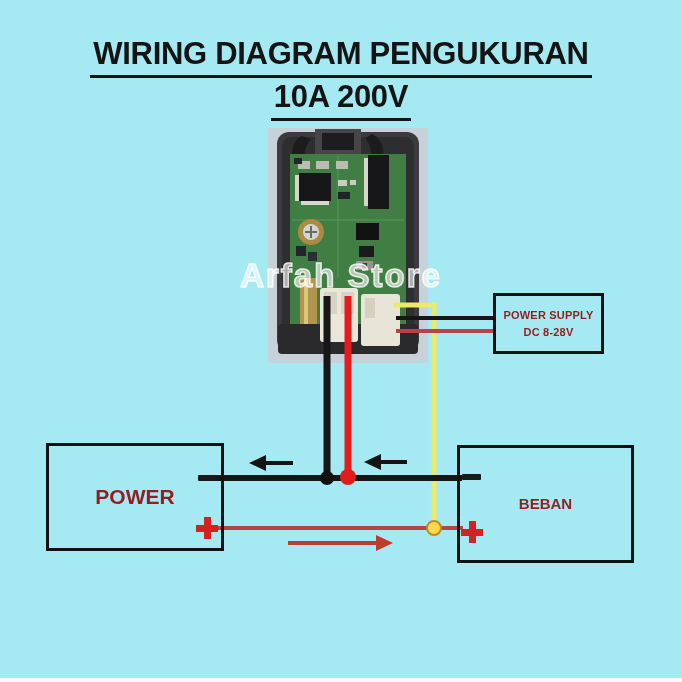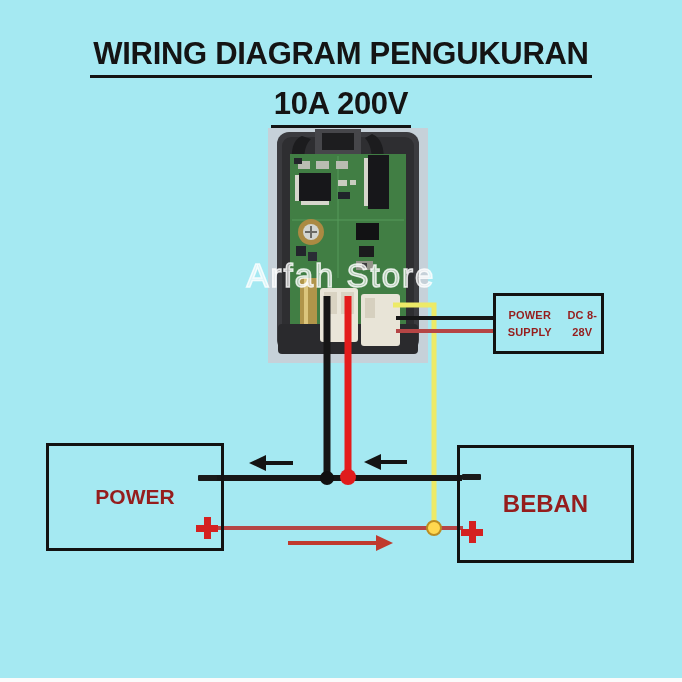--- a/index.html
+++ b/index.html
@@ -5,41 +5,41 @@
   html,body{margin:0;padding:0;}
   body{width:682px;height:682px;position:relative;overflow:hidden;
        font-family:"Liberation Sans", sans-serif;background:#a5e9f2;}
   .abs{position:absolute;box-sizing:border-box;}
 
   
   .title-line{left:0;right:0;text-align:center;z-index:6;color:#141414;}
   .title-line span{display:inline-block;font-weight:bold;font-size:31px;letter-spacing:-0.3px;
        border-bottom:3px solid #141414;padding:0 3px 3px 3px;}
   .t1{top:36px;}
-  .t2{top:86px;}
+  .t2{top:79px;}
 
   
   .watermark{top:257px;left:0;right:0;text-align:center;z-index:2;
-       font-size:33px;font-weight:normal;letter-spacing:2px;
+       font-size:33px;font-weight:bold;letter-spacing:2px;
        color:rgba(255,255,255,0.22);
        -webkit-text-stroke:1.5px rgba(255,255,255,0.8);
        text-shadow:0 0 1px rgba(255,255,255,0.5);}
 
   
   .photo{left:268px;top:128px;width:160px;height:235px;z-index:1;}
 
   
   .wires{left:0;top:0;width:682px;height:682px;z-index:3;pointer-events:none;}
 
   
   .dbox{border:3px solid #121212;background:transparent;z-index:4;
-        display:flex;align-items:center;justify-content:center;
+        display:flex;flex-direction:column;align-items:center;justify-content:center;
         color:#951d1d;font-weight:bold;text-align:center;}
   .box-source{left:46px;top:443px;width:178px;height:108px;font-size:21px;line-height:1.45;}
-  .box-load{left:457px;top:445px;width:177px;height:118px;font-size:24px;line-height:1.45;align-items:center;}
+  .box-load{left:457px;top:445px;width:177px;height:118px;font-size:15px;line-height:1.45;align-items:center;}
   .box-psu{left:493px;top:293px;width:111px;height:61px;font-size:11px;line-height:1.5;letter-spacing:0.2px;}
 
   
   .minus{width:19px;height:6px;background:#1a1a1a;border-radius:1px;}
   .m-source{left:149px;top:29px;}
   .m-load{left:2px;top:26px;}
   .plus{width:22px;height:22px;}
   .plus::before{content:"";position:absolute;left:0;top:7.5px;width:22px;height:7px;background:#d42121;}
   .plus::after{content:"";position:absolute;left:7.5px;top:0;width:7px;height:22px;background:#d42121;}
   .p-source{left:147px;top:71px;}

